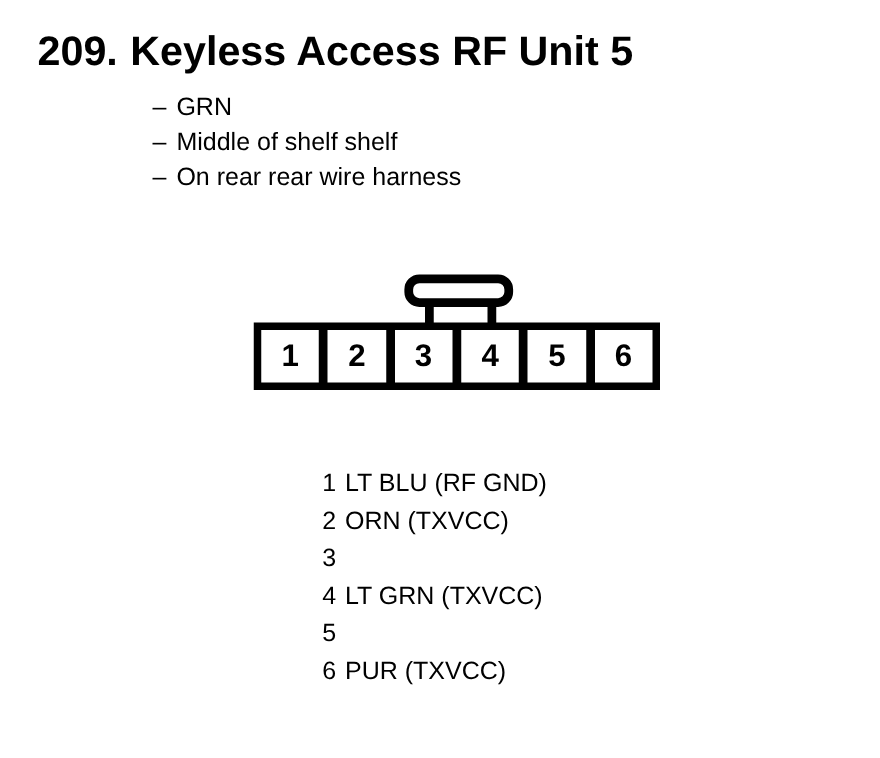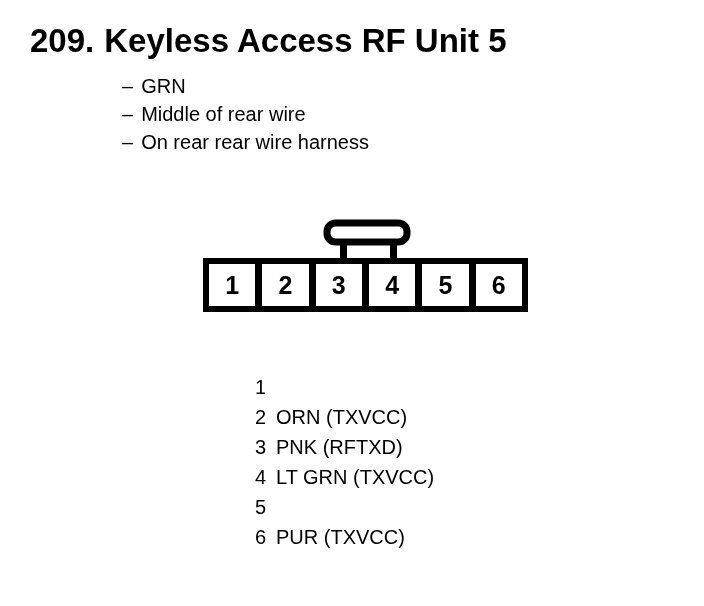--- a/index.html
+++ b/index.html
@@ -5,20 +5,21 @@
   * { margin: 0; padding: 0; box-sizing: border-box; }
   html, body { background: #ffffff; }
   .page {
     position: relative;
     width: 704px;
     height: 606px;
     background: #ffffff;
     color: #000000;
     font-family: "Liberation Sans", sans-serif;
     overflow: hidden;
+    text-align: right;
   }
   
   .heading {
     position: absolute;
     left: 30px;
     top: 21px;
     display: flex;
     gap: 10px;
     font-weight: bold;
     font-size: 33px;
@@ -84,21 +85,21 @@
     <span>Keyless Access RF Unit 5</span>
   </div>
 
   <div class="notes">
     <div class="note-line">
       <span class="dash">–</span>
       <span>GRN</span>
     </div>
     <div class="note-line">
       <span class="dash">–</span>
-      <span>Middle of rear wire</span>
+      <span>Middle of shelf shelf</span>
     </div>
     <div class="note-line">
       <span class="dash">–</span>
       <span>On rear rear wire harness</span>
     </div>
   </div>
 
   <svg class="tab-svg" width="100" height="50" viewBox="0 0 100 50">
     <rect class="stroke" x="9" y="8" width="80" height="19" rx="8.5" stroke-width="7"></rect>
     <line class="stroke" x1="25.5" y1="26" x2="25.5" y2="47" stroke-width="7"></line>
@@ -122,28 +123,28 @@
       <span>5</span>
     </div>
     <div class="cell">
       <span>6</span>
     </div>
   </div>
 
   <div class="pinout">
     <div class="pin-row">
       <span class="pin-num">1</span>
+      <span>LT BLU (RF GND)</span>
     </div>
     <div class="pin-row">
       <span class="pin-num">2</span>
       <span>ORN (TXVCC)</span>
     </div>
     <div class="pin-row">
       <span class="pin-num">3</span>
-      <span>PNK (RFTXD)</span>
     </div>
     <div class="pin-row">
       <span class="pin-num">4</span>
       <span>LT GRN (TXVCC)</span>
     </div>
     <div class="pin-row">
       <span class="pin-num">5</span>
     </div>
     <div class="pin-row">
       <span class="pin-num">6</span>

